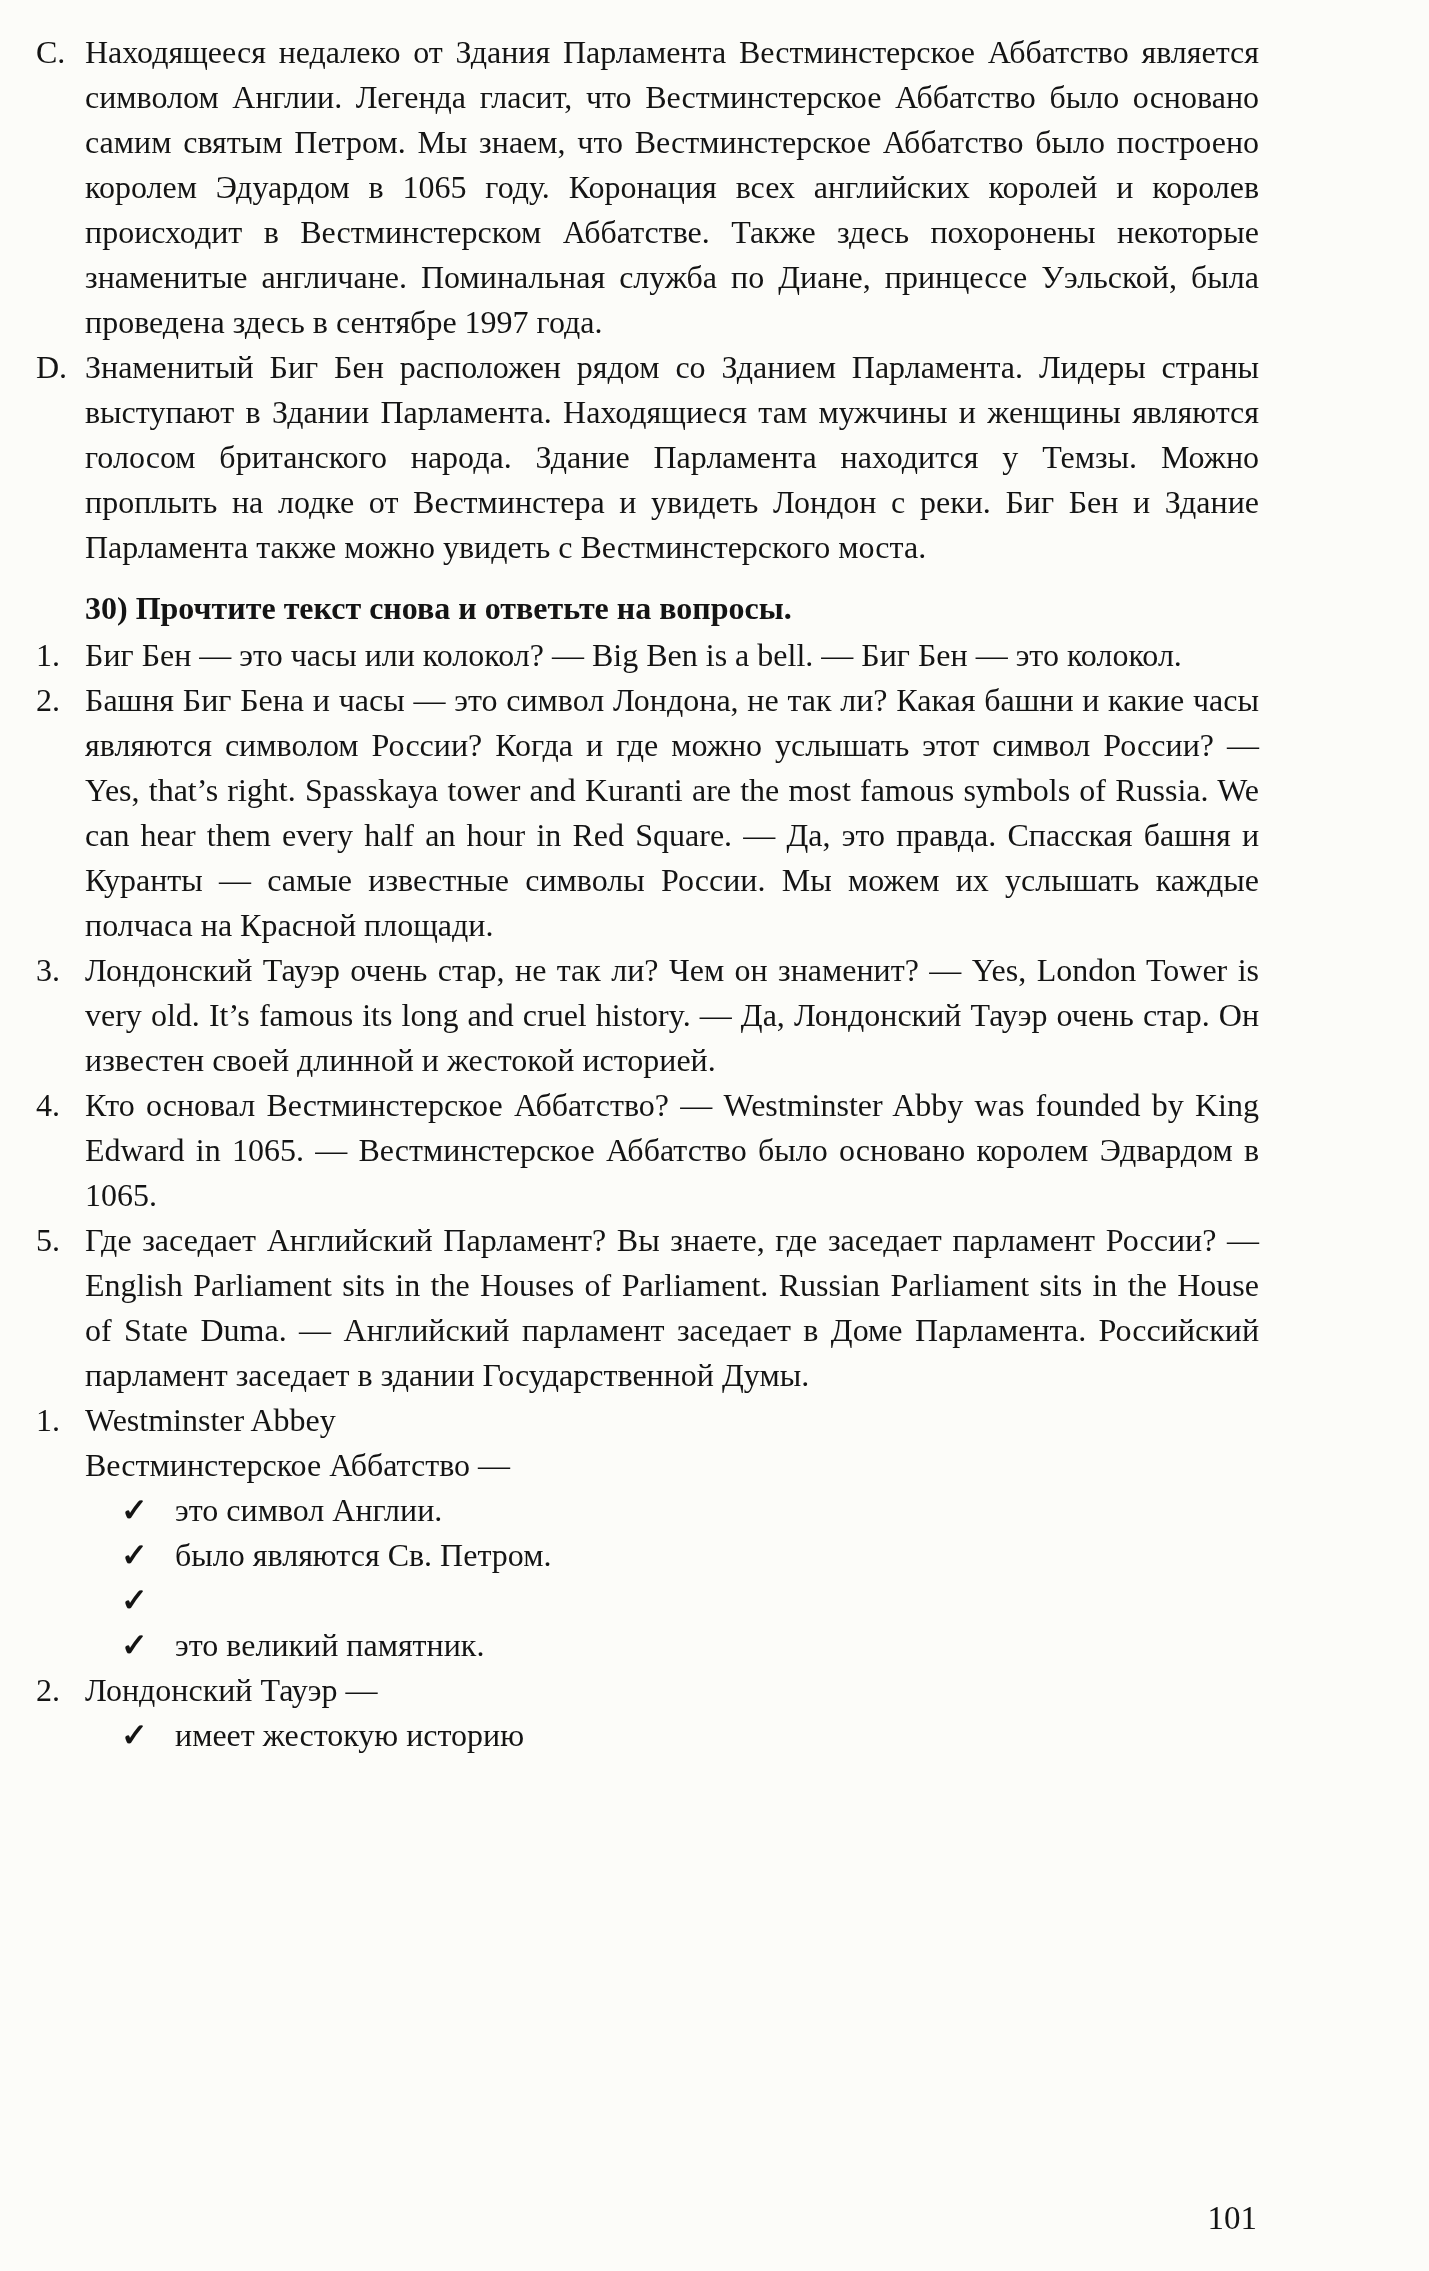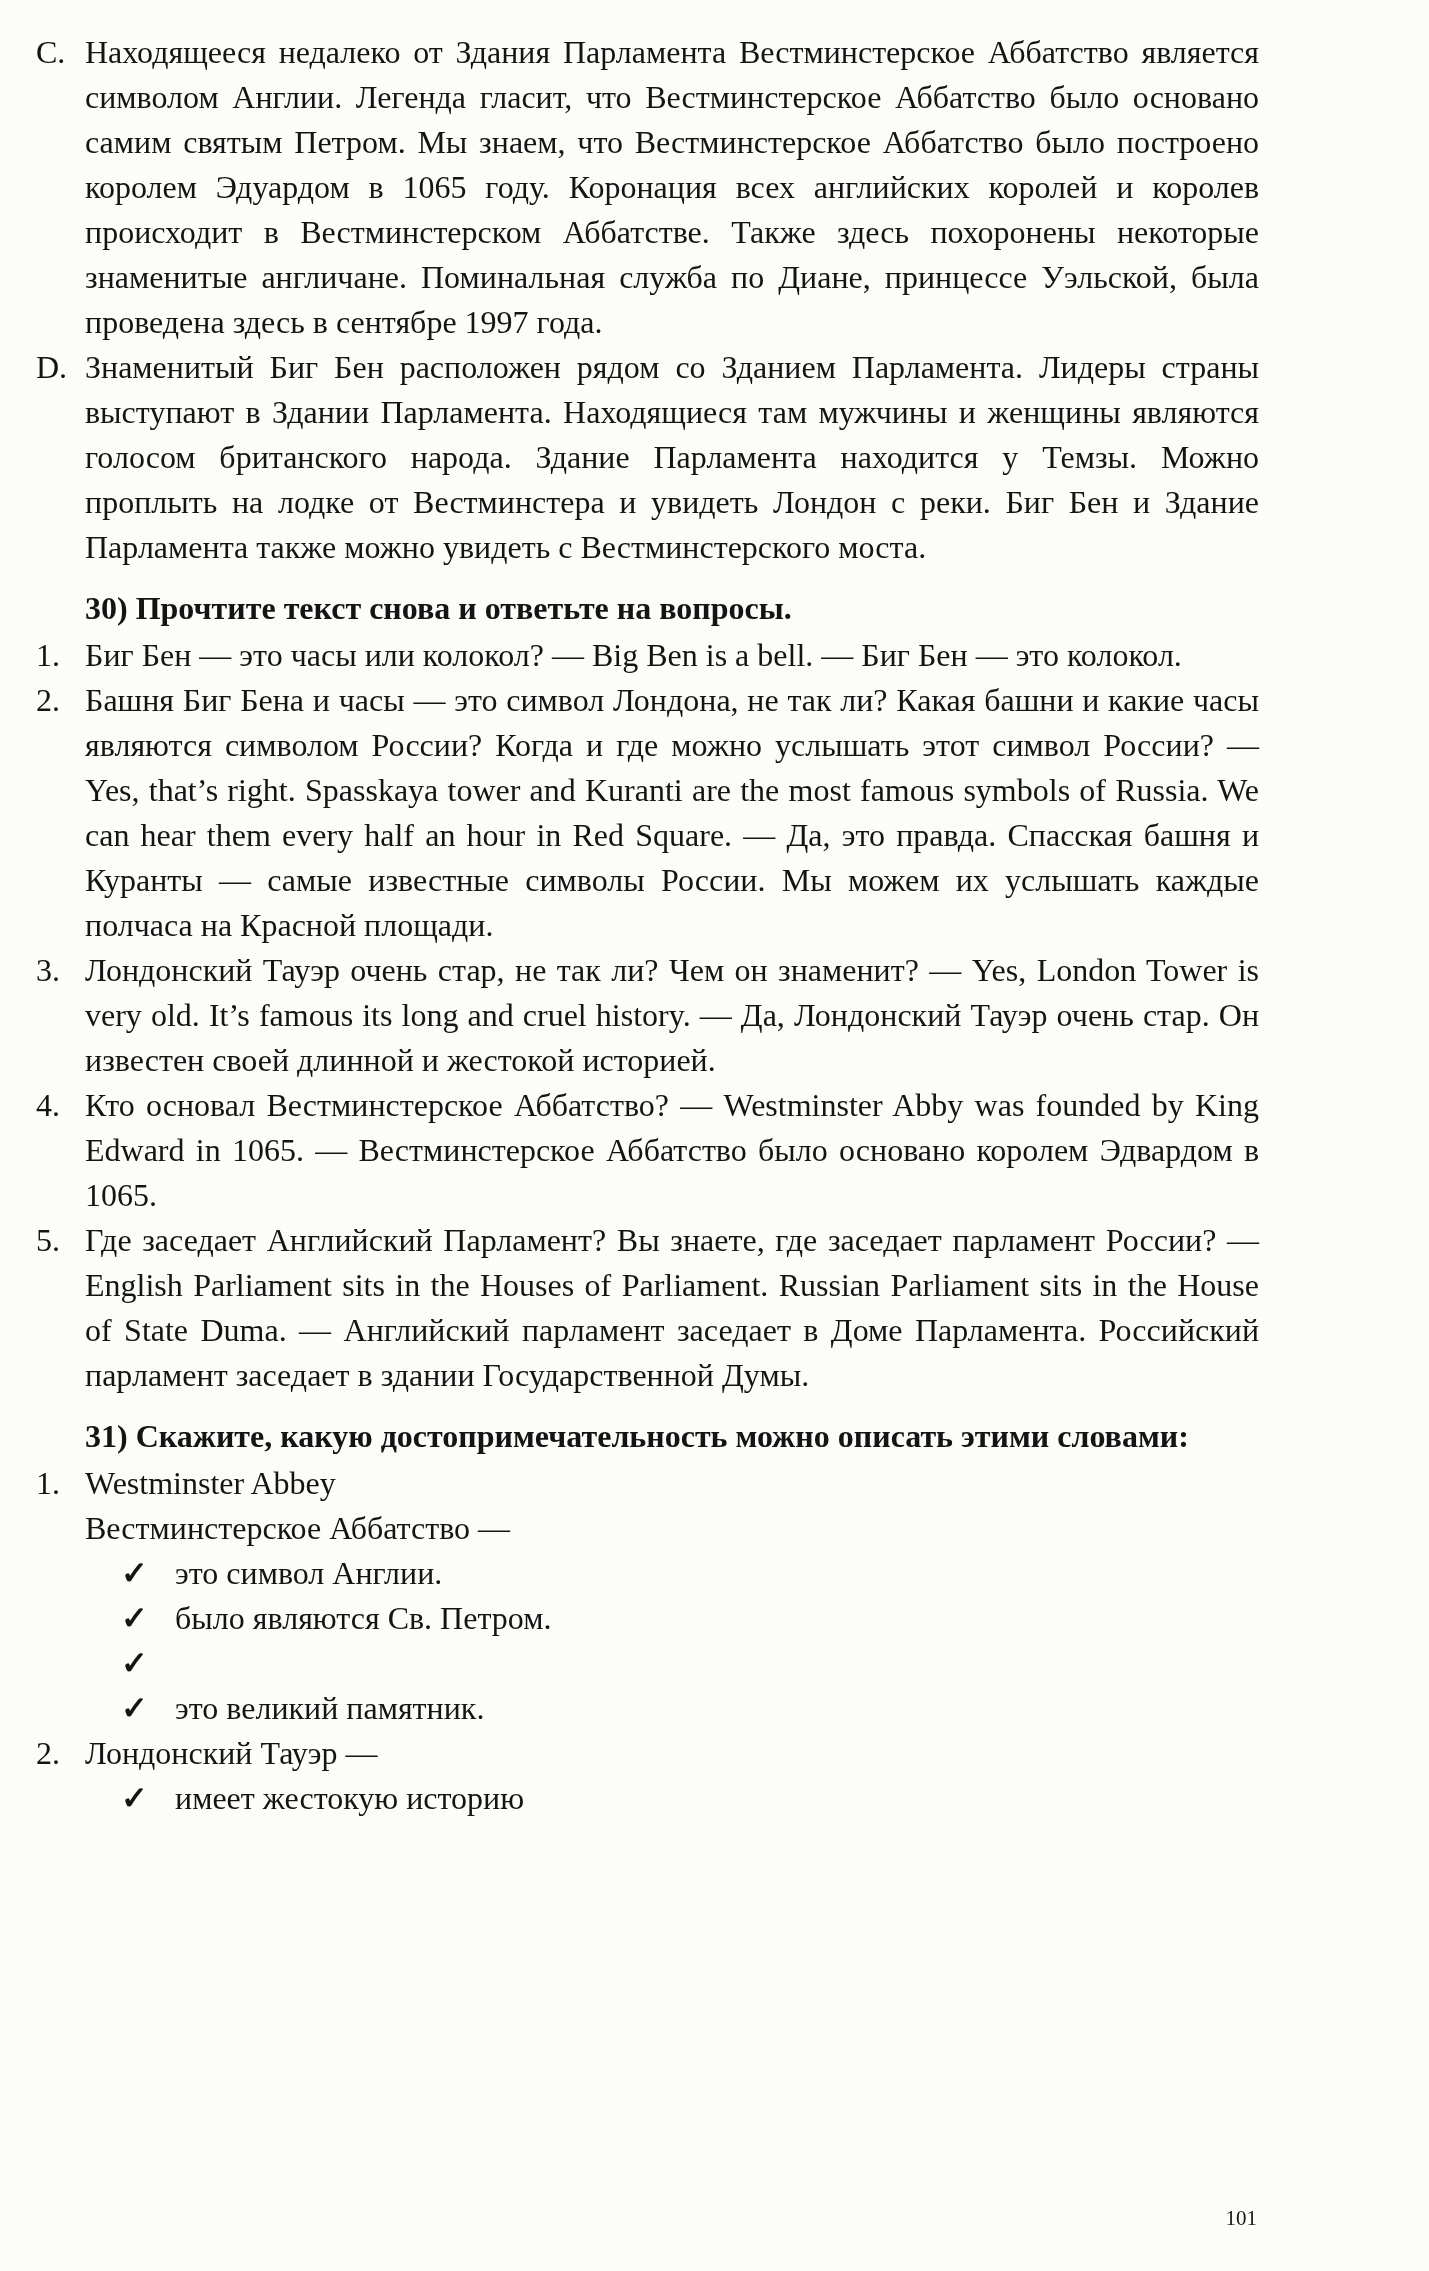--- a/index.html
+++ b/index.html
@@ -40,21 +40,21 @@
   }
   .check-row .check {
     flex: 0 0 54px;
     width: 54px;
     font-weight: bold;
   }
   .page-number {
     position: absolute;
     right: 172px;
     bottom: 30px;
-    font-size: 21px;
+    font-size: 33px;
   }
 </style>
 </head>
 <body>
 
 <div class="page">
 
   <div class="hang">
     <div class="label">C.</div>
     <div class="body">Находящееся недалеко от Здания Парламента Вестминстерское Аббатство является символом Англии. Легенда гласит, что Вестминстерское Аббатство было основано самим святым Петром. Мы знаем, что Вестминстерское Аббатство было построено королем Эдуардом в 1065 году. Коронация всех английских королей и королев происходит в Вестминстерском Аббатстве. Также здесь похоронены некоторые знаменитые англичане. Поминальная служба по Диане, принцессе Уэльской, была проведена здесь в сентябре 1997 года.</div>
@@ -81,21 +81,20 @@
   </div>
   <div class="hang">
     <div class="label">4.</div>
     <div class="body">Кто основал Вестминстерское Аббатство? — Westminster Abby was founded by King Edward in 1065. — Вестминстерское Аббатство было основано королем Эдвардом в 1065.</div>
   </div>
   <div class="hang">
     <div class="label">5.</div>
     <div class="body">Где заседает Английский Парламент? Вы знаете, где заседает парламент России? — English Parliament sits in the Houses of Parliament. Russian Parliament sits in the House of State Duma. — Английский парламент заседает в Доме Парламента. Российский парламент заседает в здании Государственной Думы.</div>
   </div>
 
-  <div class="heading">31) Скажите, какую достопримечательность можно описать этими словами:</div>
 
   <div class="hang">
     <div class="label">1.</div>
     <div class="body">
       <div>Westminster Abbey</div>
       <div>Вестминстерское Аббатство —</div>
       <div class="check-row">
         <span class="check">✓</span>
         <span>это символ Англии.</span>
       </div>

